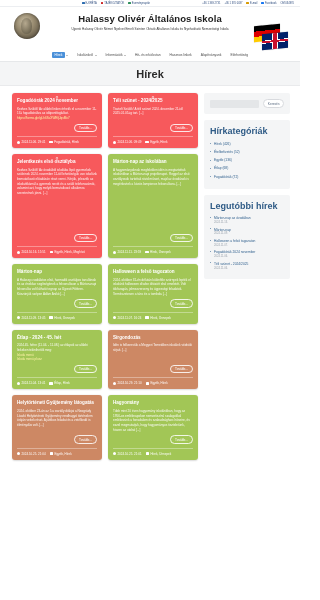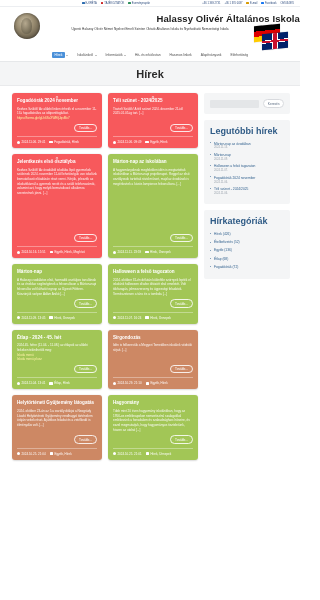--- a/index.html
+++ b/index.html
@@ -42,21 +42,21 @@
     box-shadow: inset 0 0 3px rgba(0,0,0,.5);
   }
   .crest::after {
     content: "";
     position: absolute; left: 7px; top: 5px;
     width: 11px; height: 16px; border-radius: 50% 50% 45% 45%;
     background: radial-gradient(ellipse at 40% 35%, #b3a68c, #5f5845 85%);
     opacity: .85;
   }
   .site-title {
-    text-align: right;
+    text-align: center;
     font-size: 9.5px;
     font-weight: 700;
     color: #1b1b1b;
     letter-spacing: .1px;
     margin-top: 3px;
   }
   .site-sub {
     text-align: center;
     font-size: 3.1px;
     color: #333;
@@ -538,20 +538,41 @@
   <div class="sidebar">
 
     <div class="widget">
       <div class="searchrow">
         <input class="search-input" type="text" placeholder="" style="">
         <span class="search-btn">Keresés</span>
       </div>
     </div>
 
     <div class="widget">
+      <div class="widget-title">Hírkategóriák</div>
+      <ul class="w-list">
+        <li>
+          <a class="cat-link">Hírek (426)</a>
+        </li>
+        <li>
+          <a class="cat-link">Ételbefizetés (52)</a>
+        </li>
+        <li>
+          <a class="cat-link">Egyéb (136)</a>
+        </li>
+        <li>
+          <a class="cat-link">Étlap (68)</a>
+        </li>
+        <li>
+          <a class="cat-link">Fogadóórák (72)</a>
+        </li>
+      </ul>
+    </div>
+
+    <div class="widget">
       <div class="widget-title">Legutóbbi hírek</div>
       <ul class="w-list">
         <li>
           <a class="w-link">Márton-nap az óvodában</a>
           <div class="w-date">2024.11.13.</div>
         </li>
         <li>
           <a class="w-link">Márton-nap</a>
           <div class="w-date">2024.11.09.</div>
         </li>
@@ -563,35 +584,14 @@
           <a class="w-link">Fogadóórák 2024 november</a>
           <div class="w-date">2024.11.06.</div>
         </li>
         <li>
           <a class="w-link">Téli szünet - 2024/2025</a>
           <div class="w-date">2024.11.06.</div>
         </li>
       </ul>
     </div>
 
-    <div class="widget">
-      <div class="widget-title">Hírkategóriák</div>
-      <ul class="w-list">
-        <li>
-          <a class="cat-link">Hírek (426)</a>
-        </li>
-        <li>
-          <a class="cat-link">Ételbefizetés (52)</a>
-        </li>
-        <li>
-          <a class="cat-link">Egyéb (136)</a>
-        </li>
-        <li>
-          <a class="cat-link">Étlap (68)</a>
-        </li>
-        <li>
-          <a class="cat-link">Fogadóórák (72)</a>
-        </li>
-      </ul>
-    </div>
-
   </div>
 </div>
 
 </body></html>

